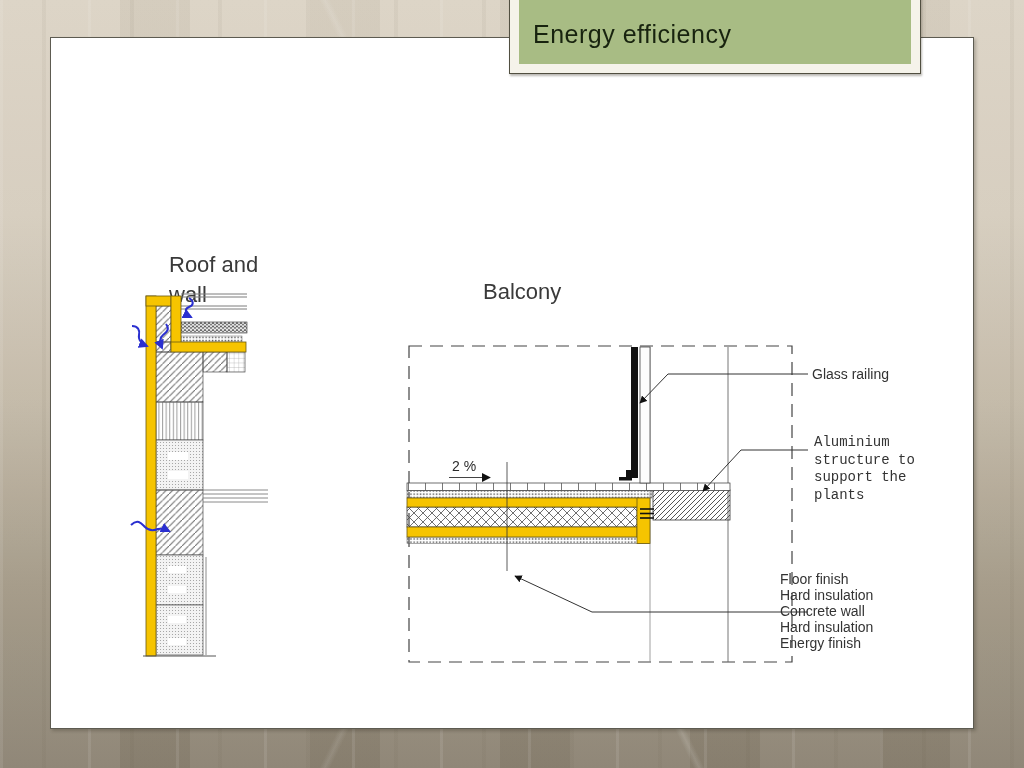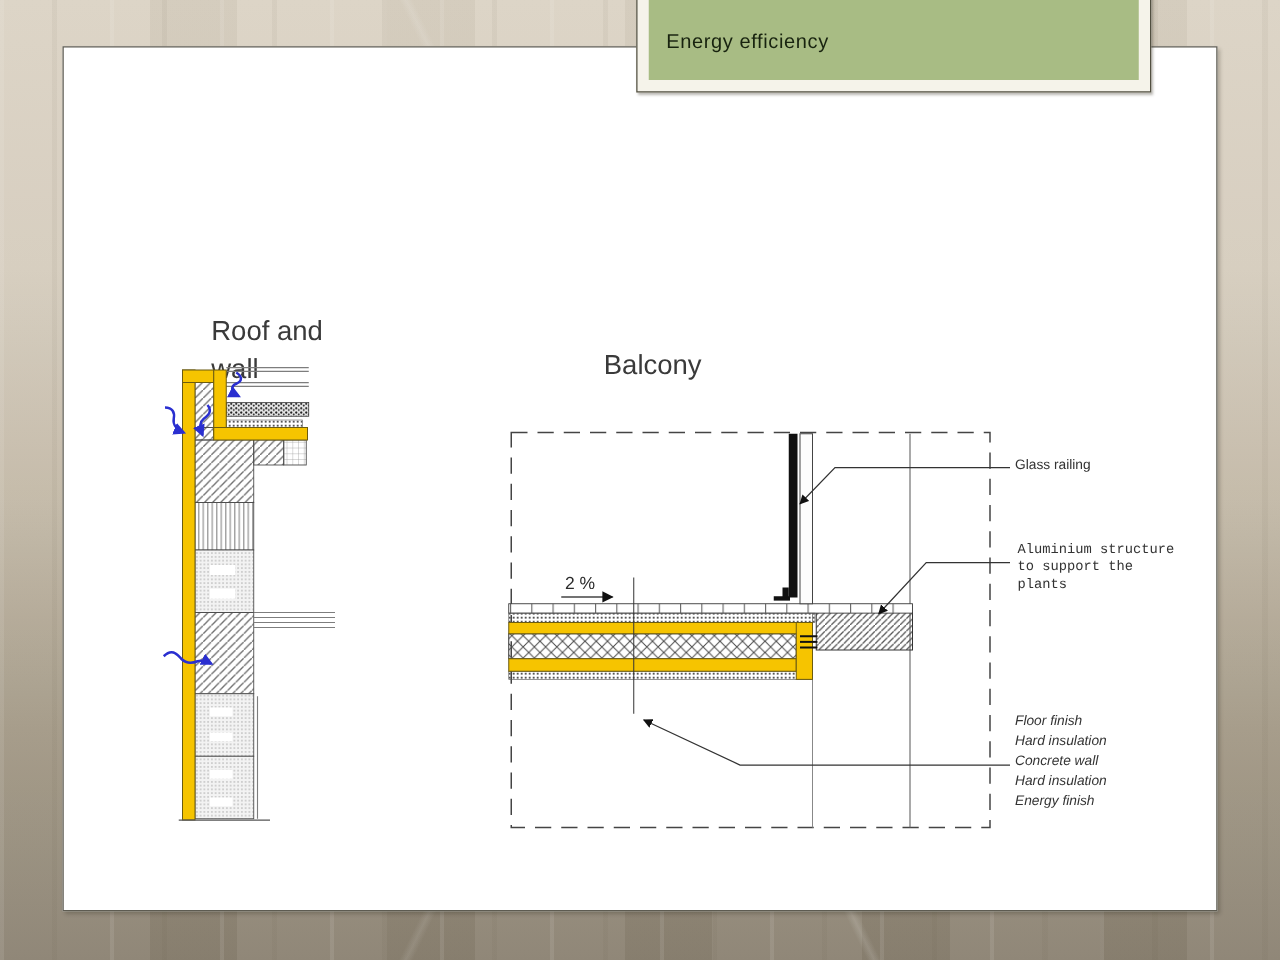--- a/index.html
+++ b/index.html
@@ -10,28 +10,28 @@
       repeating-linear-gradient(90deg, rgba(255,255,255,.09) 0 3px, rgba(255,255,255,0) 3px 42px, rgba(80,70,50,.05) 42px 46px, rgba(255,255,255,0) 46px 88px),
       repeating-linear-gradient(90deg, rgba(255,255,255,.05) 0 120px, rgba(60,50,40,.04) 120px 190px),
       linear-gradient(64deg, transparent 49.6%, rgba(255,255,255,.14) 50%, transparent 50.4%),
       linear-gradient(-64deg, transparent 49.6%, rgba(255,255,255,.11) 50%, transparent 50.4%);}
   #slide{position:absolute;left:50px;top:37px;width:922px;height:690px;background:#ffffff;
     border:1px solid #5d5b51;box-shadow:2px 2px 3px rgba(40,35,25,.25);}
   #title-box{position:absolute;left:509px;top:-14px;width:412px;height:88px;background:#f5f3ea;
     border:1.5px solid #514f40;box-shadow:1px 2px 2px rgba(60,55,40,.35);box-sizing:border-box;z-index:5;}
   #title-box .inner{position:absolute;left:9px;right:9px;top:9px;bottom:9px;background:#a8bc84;
     display:flex;align-items:center;padding-left:14px;box-sizing:border-box;}
-  #title-box .inner .t{font-size:16px;color:#18230f;letter-spacing:.5px;padding-top:8px;}
+  #title-box .inner .t{font-size:25px;color:#18230f;letter-spacing:.5px;padding-top:8px;}
   .section-label{position:absolute;color:#3a3a3a;font-size:22px;line-height:1.35;}
   #roofwall-label{left:118px;top:212px;width:120px;}
   #balcony-label{left:482px;top:239px;}
-  .callout{position:absolute;color:#333;font-size:11px;line-height:1.26;}
+  .callout{position:absolute;color:#333;font-size:14px;line-height:1.26;}
   #glass-label{left:812px;top:366px;}
   #alum-label{left:814px;top:434px;width:128px;font-family:Liberation Mono, monospace;}
-  #layer-list{left:812px;top:571px;font-style:italic;}
+  #layer-list{left:780px;top:571px;}
   #layer-list div{height:16px;}
   svg{position:absolute;}
   #roof-svg{left:110px;top:288px;}
   #balcony-svg{left:400px;top:340px;}
 </style>
 </head>
 <body>
 
 <div id="stage">
   <div class="bg-texture"></div>

